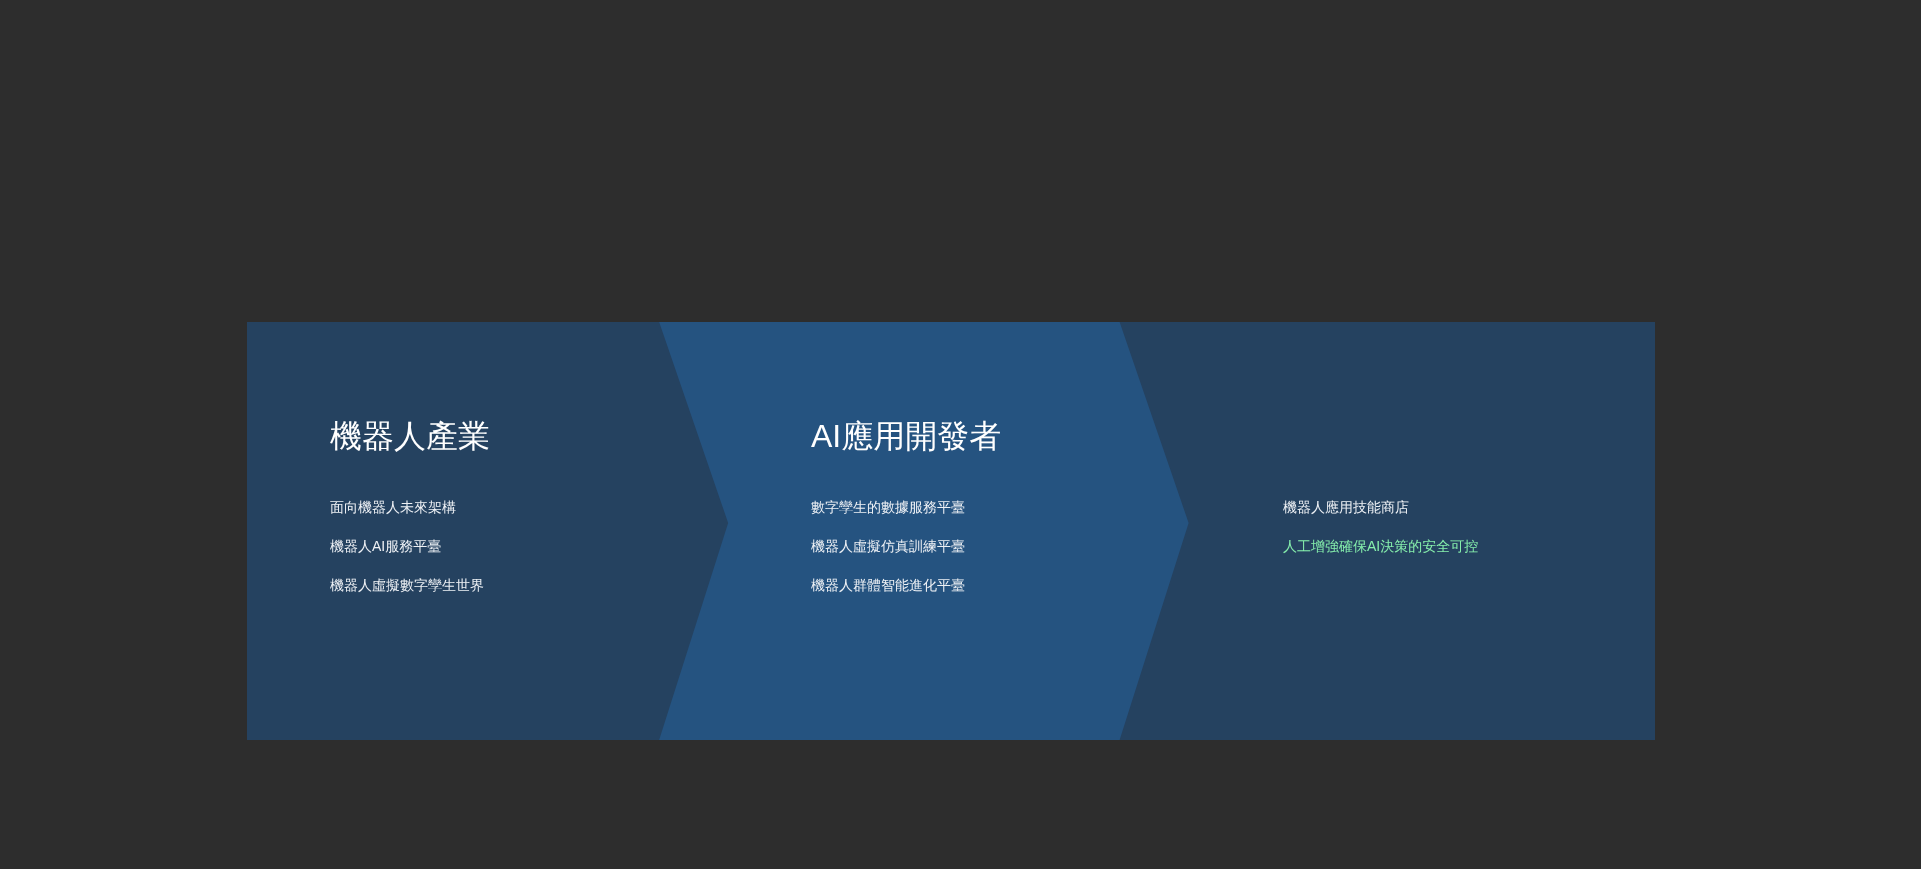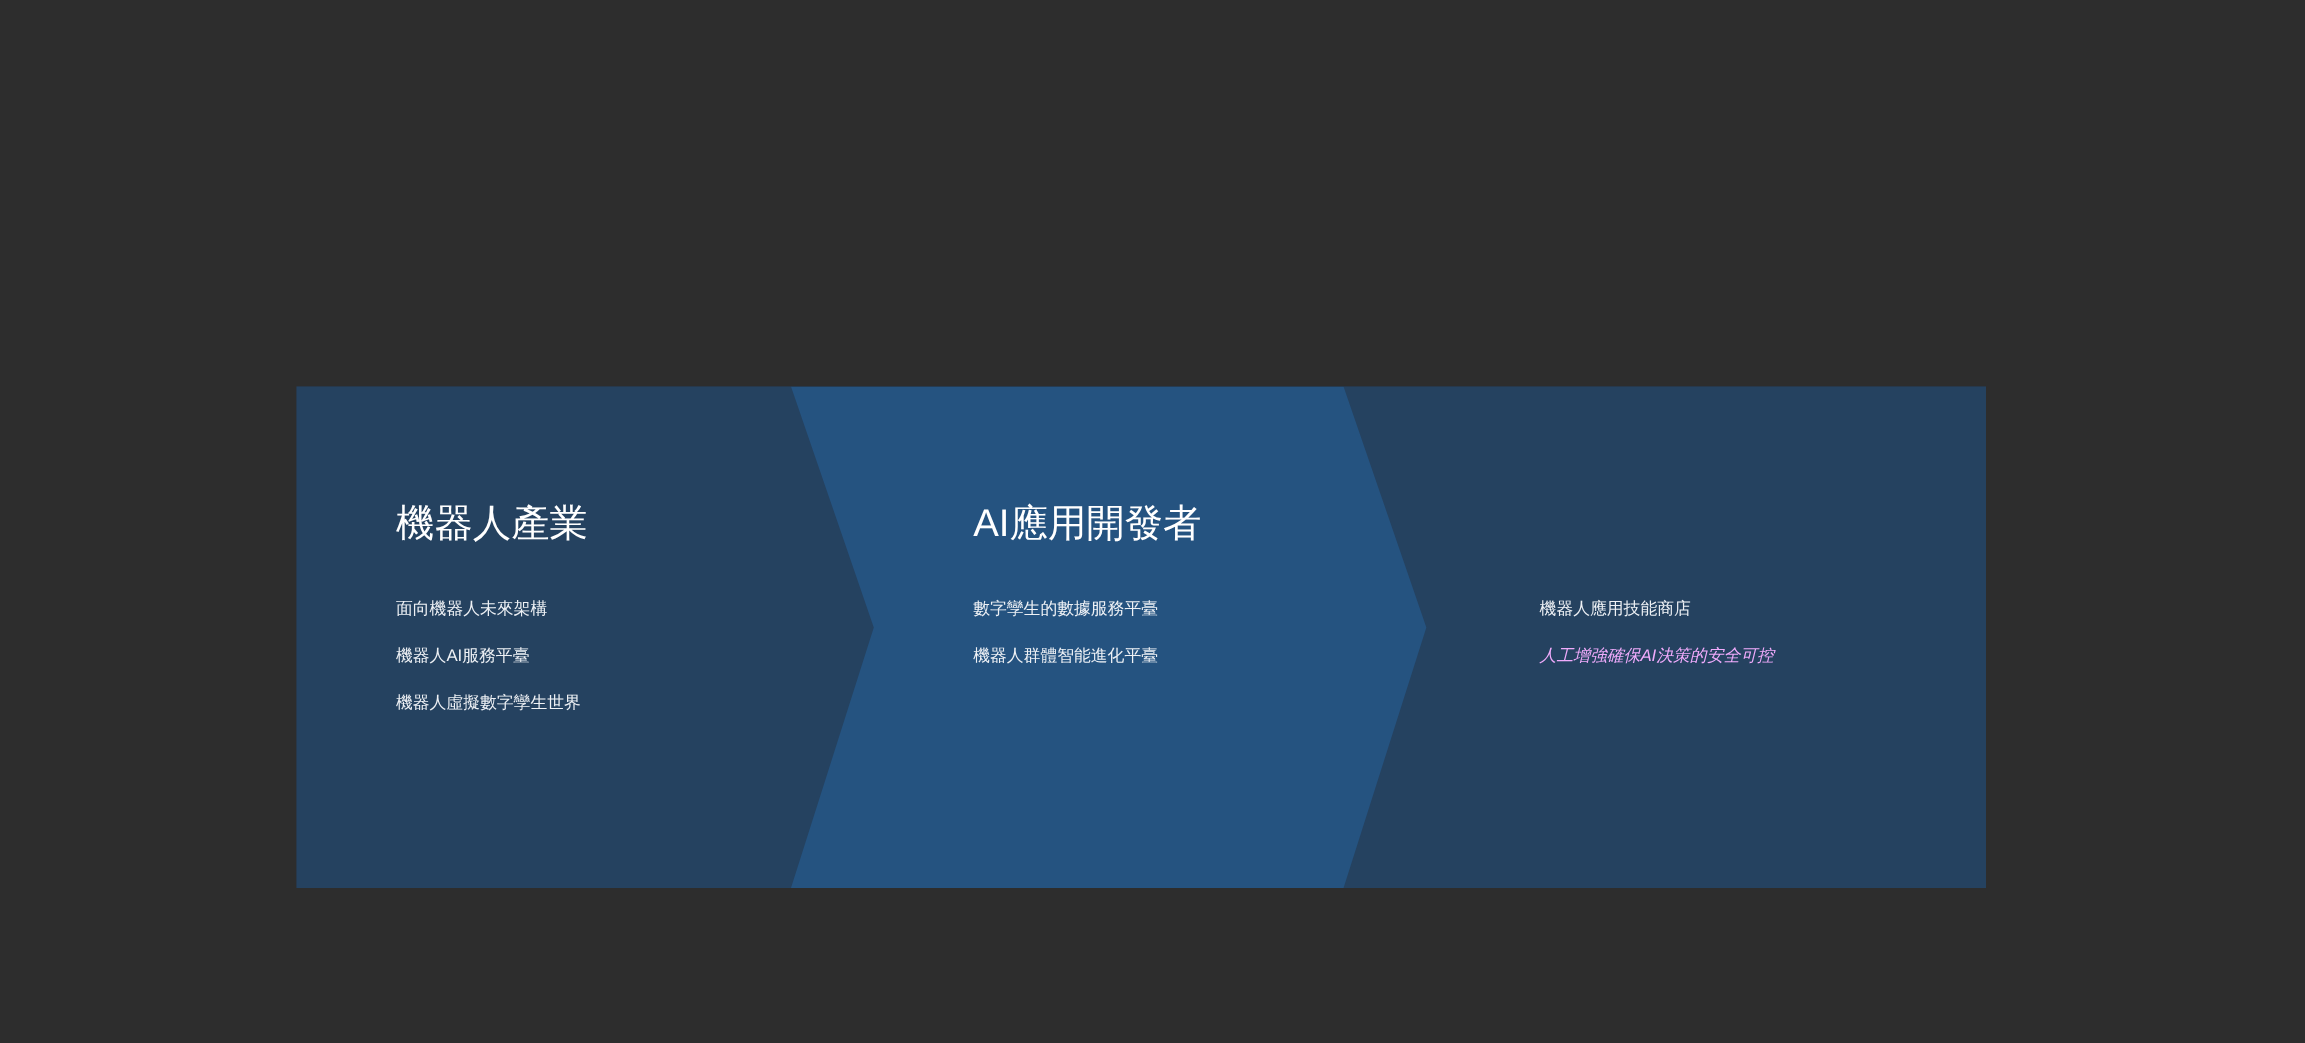--- a/index.html
+++ b/index.html
@@ -88,24 +88,25 @@
       <li class="col-item" style="color: rgb(238, 241, 245);">面向機器人未來架構</li>
       <li class="col-item" style="color: rgb(238, 241, 245);">機器人AI服務平臺</li>
       <li class="col-item" style="color: rgb(238, 241, 245);">機器人虛擬數字孿生世界</li>
     </ul>
   </div>
 
   <div class="column" id="col-1">
     <div class="col-title" style="color: rgb(255, 255, 255);">AI應用開發者</div>
     <ul class="col-items">
       <li class="col-item" style="color: rgb(238, 241, 245);">數字孿生的數據服務平臺</li>
+      <li class="col-item" style="color: rgb(238, 241, 245);">機器人虛擬仿真訓練平臺</li>
       <li class="col-item" style="color: rgb(238, 241, 245);">機器人群體智能進化平臺</li>
     </ul>
   </div>
 
   <div class="column" id="col-2">
     <ul class="col-items">
       <li class="col-item" style="color: rgb(238, 241, 245);">機器人應用技能商店</li>
-      <li class="col-item" style="color: #f0abfc; font-style: italic;">人工增強確保AI決策的安全可控</li>
+      <li class="col-item" style="color: #86efac;">人工增強確保AI決策的安全可控</li>
     </ul>
   </div>
 
 </div>
 
 </body></html>

